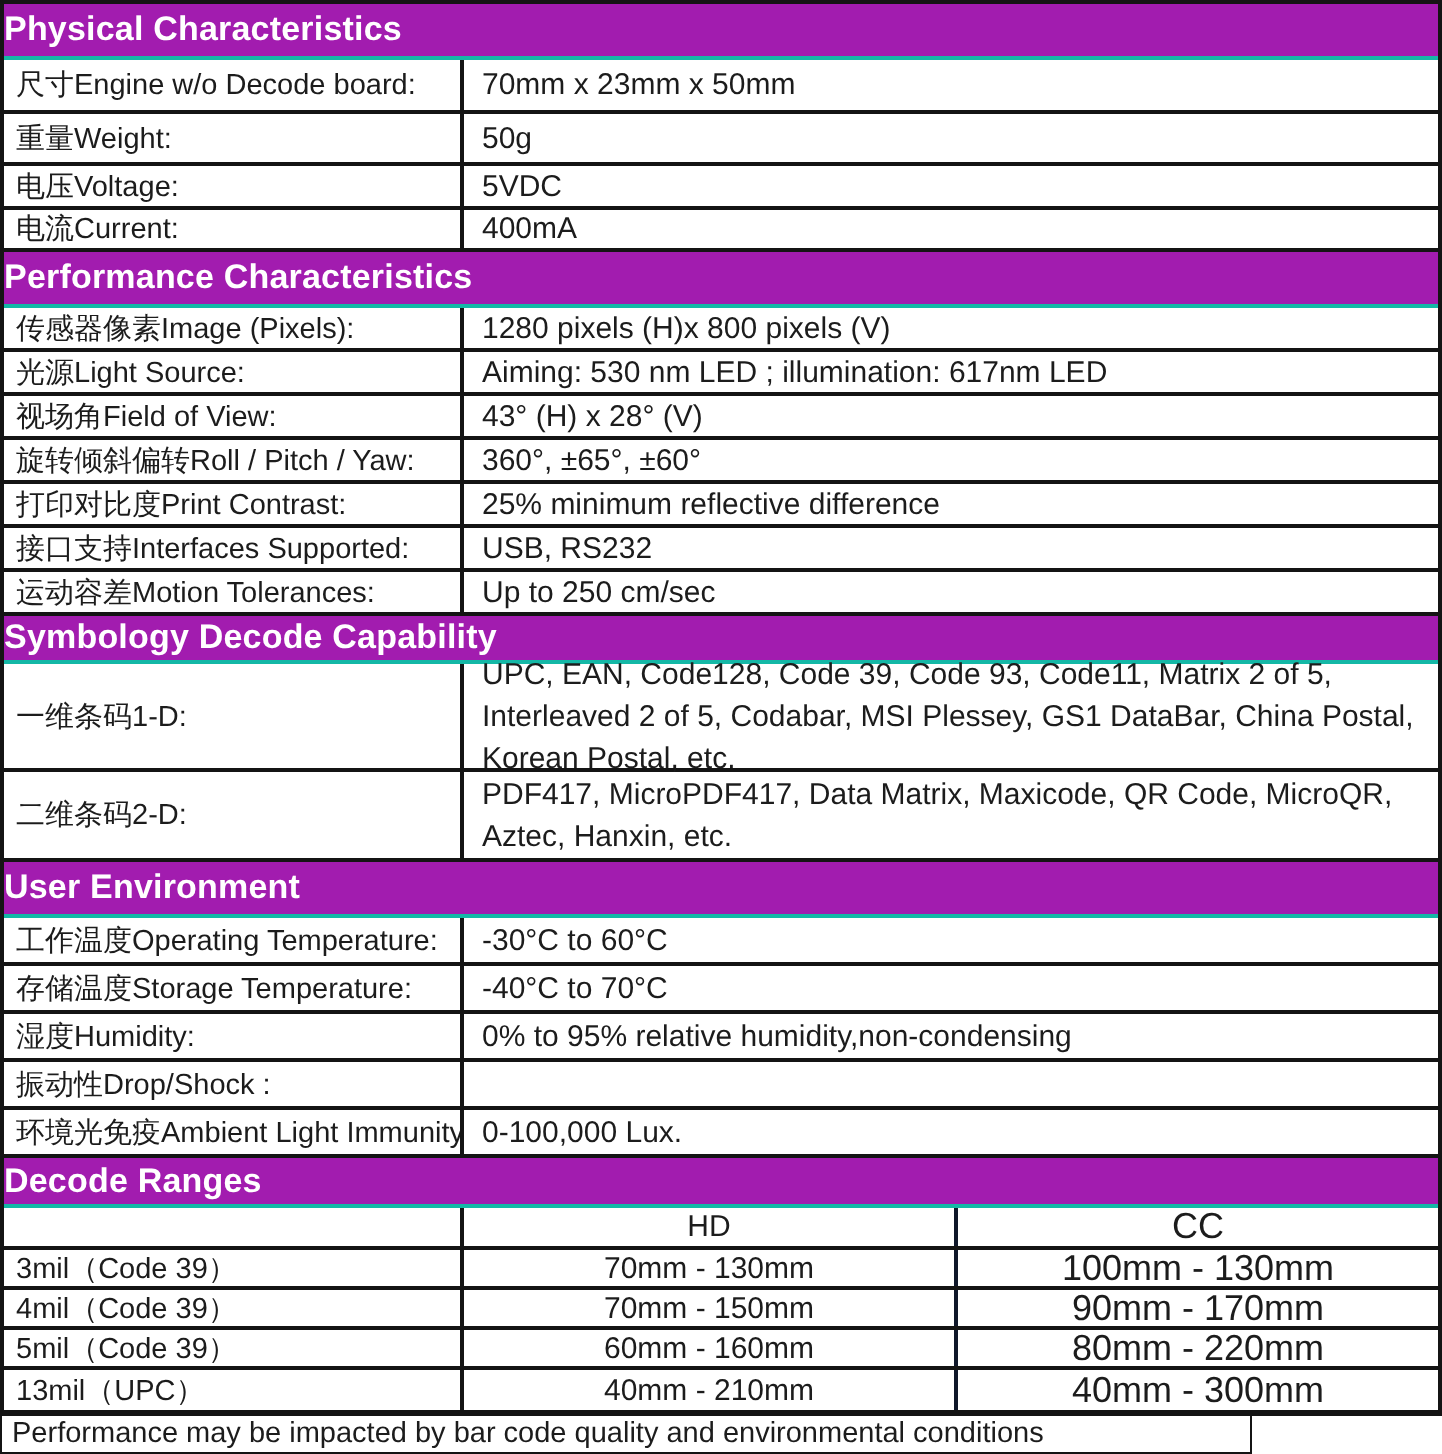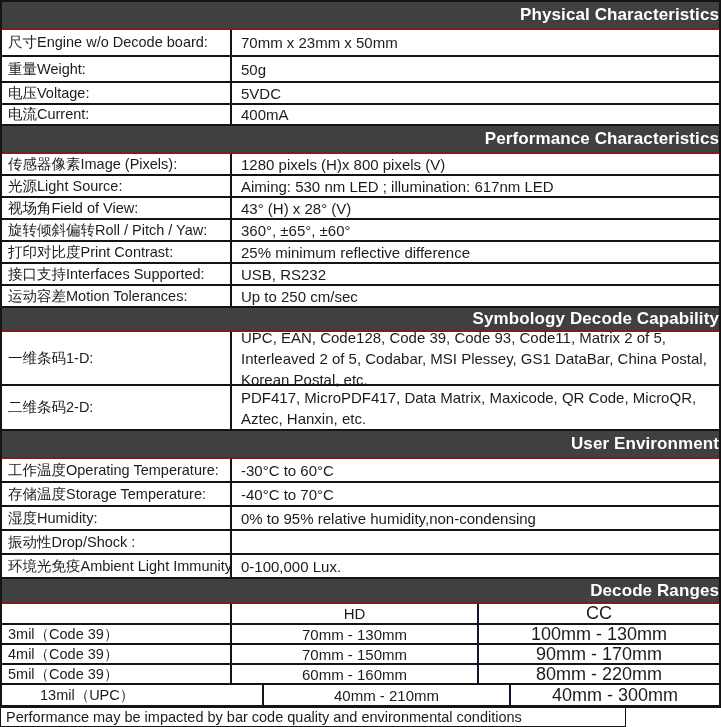--- a/index.html
+++ b/index.html
@@ -12,36 +12,36 @@
   .sheet { width: 721px; height: 727px; background: #fff; }
 
   .table {
     border: 2px solid #141414;
     border-bottom-width: 3px;
     width: 721px;
   }
 
   
   .hrow {
-    background: #404040;
-    display: flex;
-    align-items: center;
-    justify-content: flex-end;
-    border-bottom: 2px solid #7f1d1d;
+    background: #a21caf;
+    display: flex;
+    align-items: center;
+    justify-content: flex-start;
+    border-bottom: 2px solid #14b8a6;
   }
   .hrow span {
     color: #ffffff;
     font-weight: bold;
     font-size: 17px;
     letter-spacing: 0.1px;
   }
 
   
   .row { display: flex; border-bottom: 2px solid #141414; background: #fff; }
-  .row.last { border-bottom: none; margin-left: 32px; }
+  .row.last { border-bottom: none; }
   .lbl {
     flex: 0 0 230px;
     width: 230px;
     border-right: 2px solid #141414;
     display: flex;
     align-items: center;
     padding: 0 6px;
     font-size: 14.5px;
     white-space: nowrap;
     overflow: hidden;

